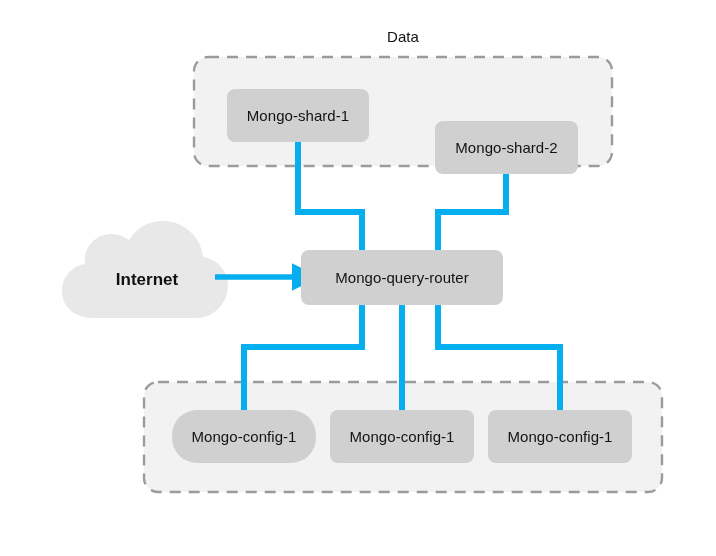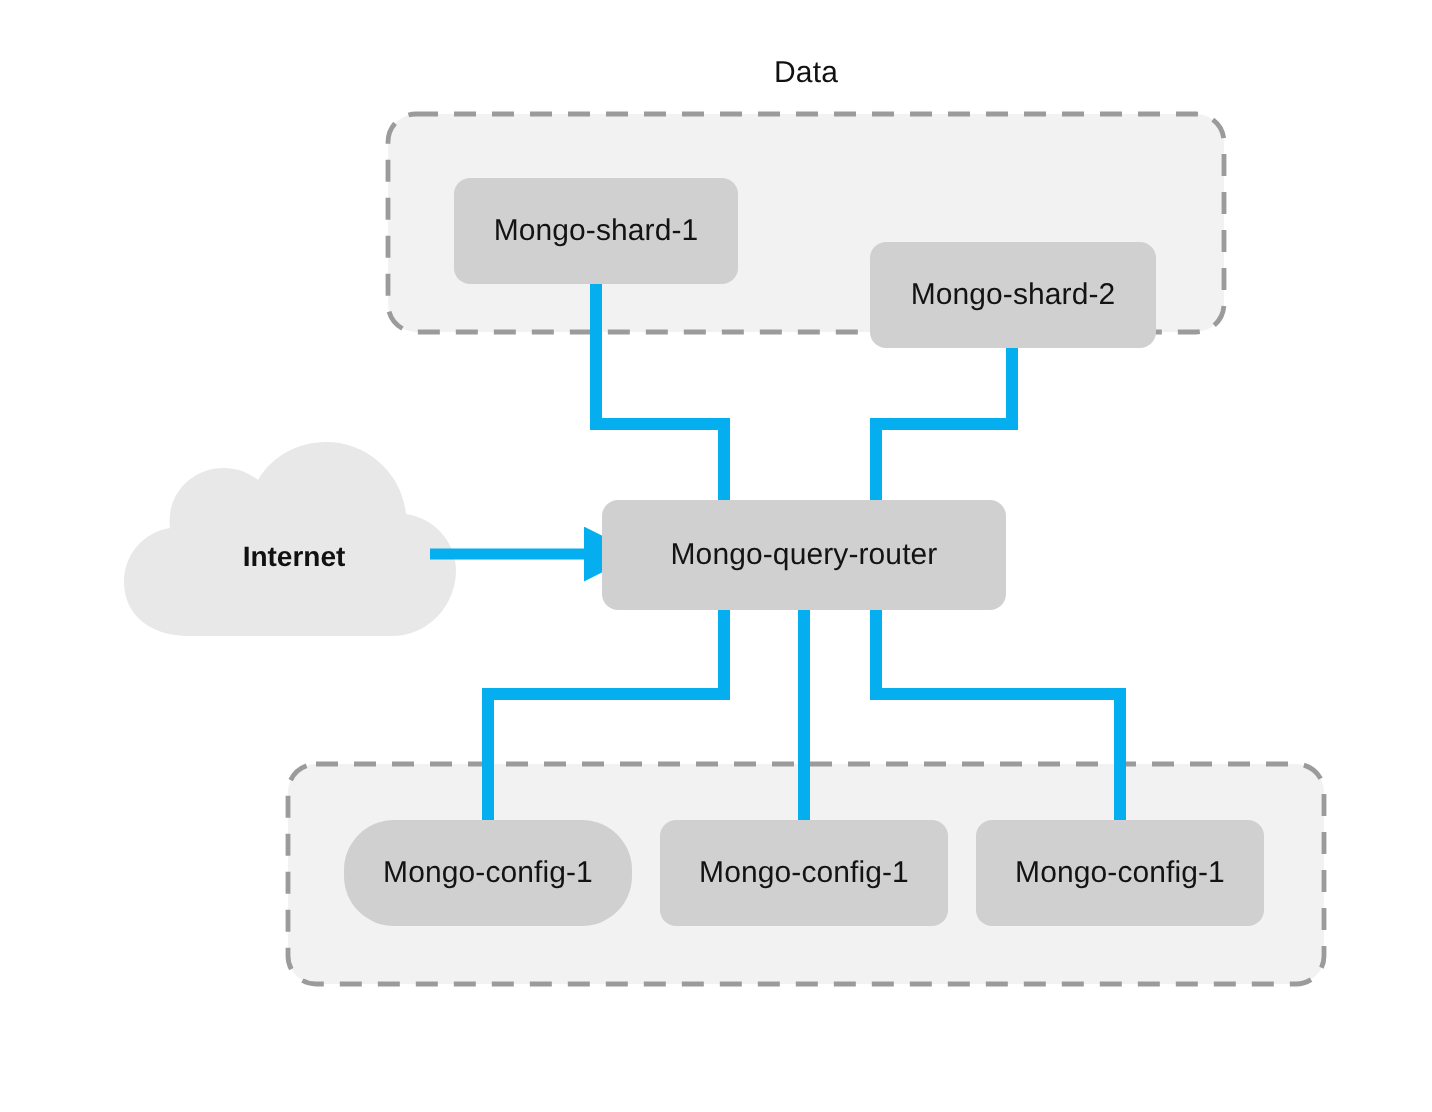--- a/index.html
+++ b/index.html
@@ -45,21 +45,21 @@
   }
   .node-label {
     font-size: 15px;
     color: #131313;
     font-weight: normal;
     white-space: nowrap;
     letter-spacing: 0.05px;
   }
   .cloud-label {
     position: absolute;
-    font-size: 14px;
+    font-size: 17px;
     font-weight: bold;
     color: #111111;
     white-space: nowrap;
     text-align: center;
   }
 </style>
 </head>
 <body>
 
 <div id="diagram-root">

